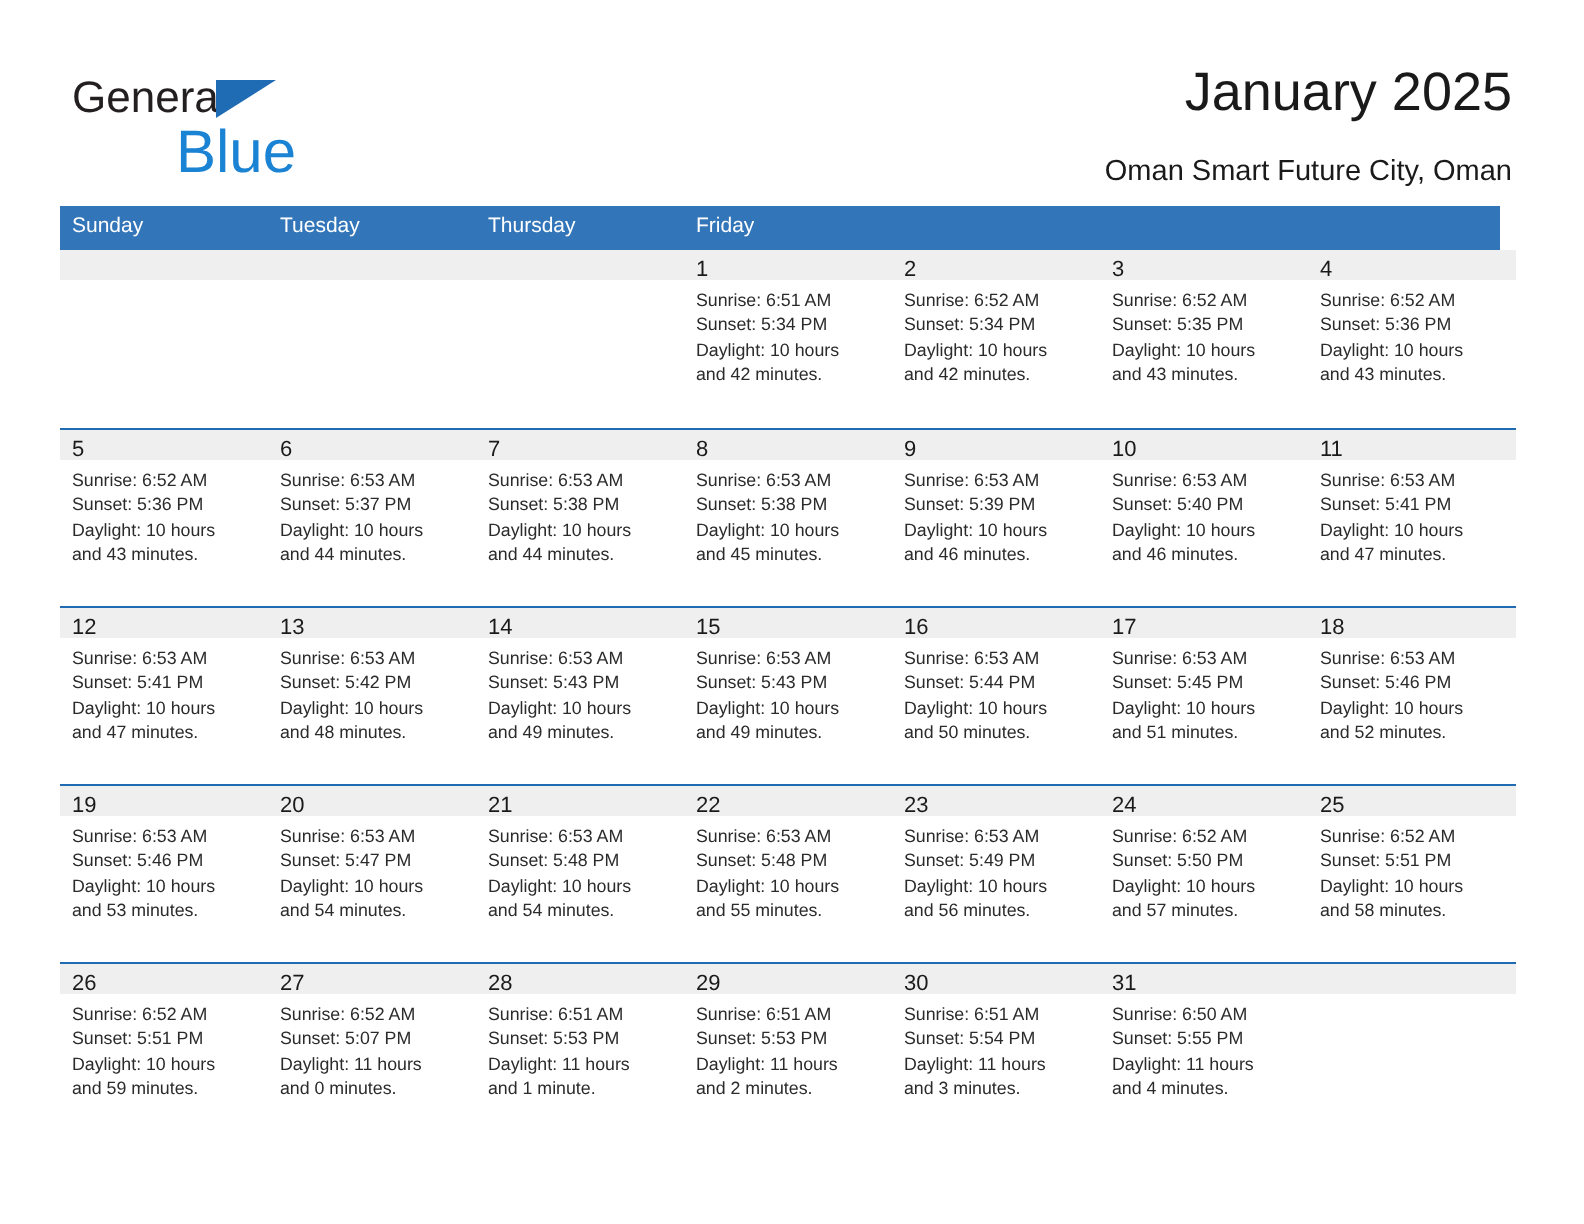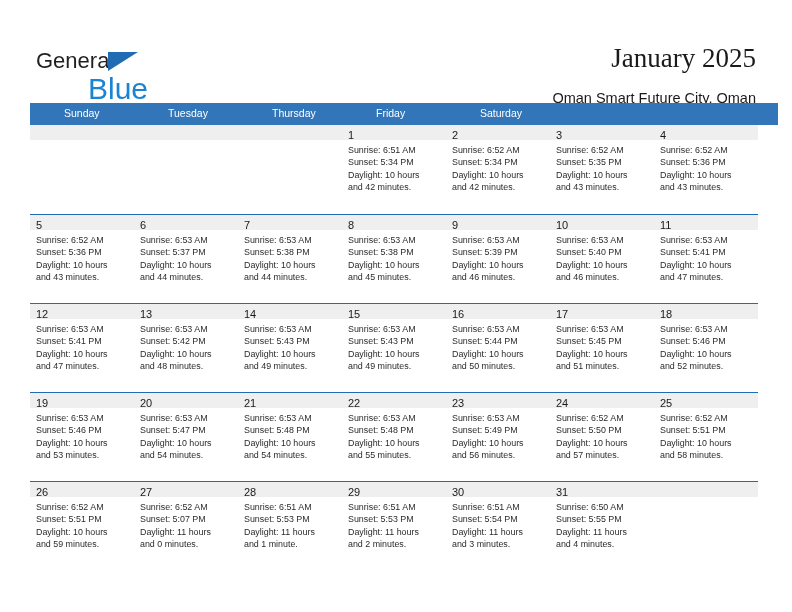--- a/index.html
+++ b/index.html
@@ -21,21 +21,20 @@
     box-sizing: border-box;
   }
 
   
   .header {
     position: absolute;
     left: 0;
     top: 0;
     width: 792px;
     height: 100px;
-    margin-top: 12px;
   }
   .logo {
     position: absolute;
     left: 36px;
     top: 36px;
     width: 170px;
     height: 52px;
   }
   .logo-general {
     position: absolute;
@@ -65,21 +64,20 @@
   }
   .title {
     position: absolute;
     right: 36px;
     top: 31px;
     font-size: 27px;
     color: #1a1a1a;
     text-align: right;
     white-space: nowrap;
     font-weight: normal;
-    font-family: Liberation Serif, serif;
   }
   .subtitle {
     position: absolute;
     right: 36px;
     top: 78px;
     font-size: 14.5px;
     color: #1a1a1a;
     text-align: right;
     white-space: nowrap;
   }
@@ -89,21 +87,20 @@
     position: absolute;
     left: 30px;
     top: 103px;
     width: 728px;
   }
   .weekday-row {
     display: flex;
     width: 720px;
     background: #3275b8;
     height: 22px;
-    padding-left: 28px;
   }
   .weekday {
     width: 104px;
     box-sizing: border-box;
     padding: 4px 0 0 6px;
     font-size: 10.5px;
     color: #ffffff;
     line-height: 13px;
     white-space: nowrap;
   }
@@ -163,21 +160,20 @@
     <div class="title">January 2025</div>
     <div class="subtitle">Oman Smart Future City, Oman</div>
   </div>
 
   <div class="calendar">
     <div class="weekday-row" id="weekday-row">
         <div class="weekday">Sunday</div>
         <div class="weekday">Tuesday</div>
         <div class="weekday">Thursday</div>
         <div class="weekday">Friday</div>
-        <div class="weekday">Saturday</div>
       </div>
     <div id="weeks-container">
         <div class="week">
           <div class="cell empty">
             <div class="daynum-band"><span class="daynum"></span></div>
             <div class="cell-body"></div>
           </div>
           <div class="cell empty">
             <div class="daynum-band"><span class="daynum"></span></div>
             <div class="cell-body"></div>

